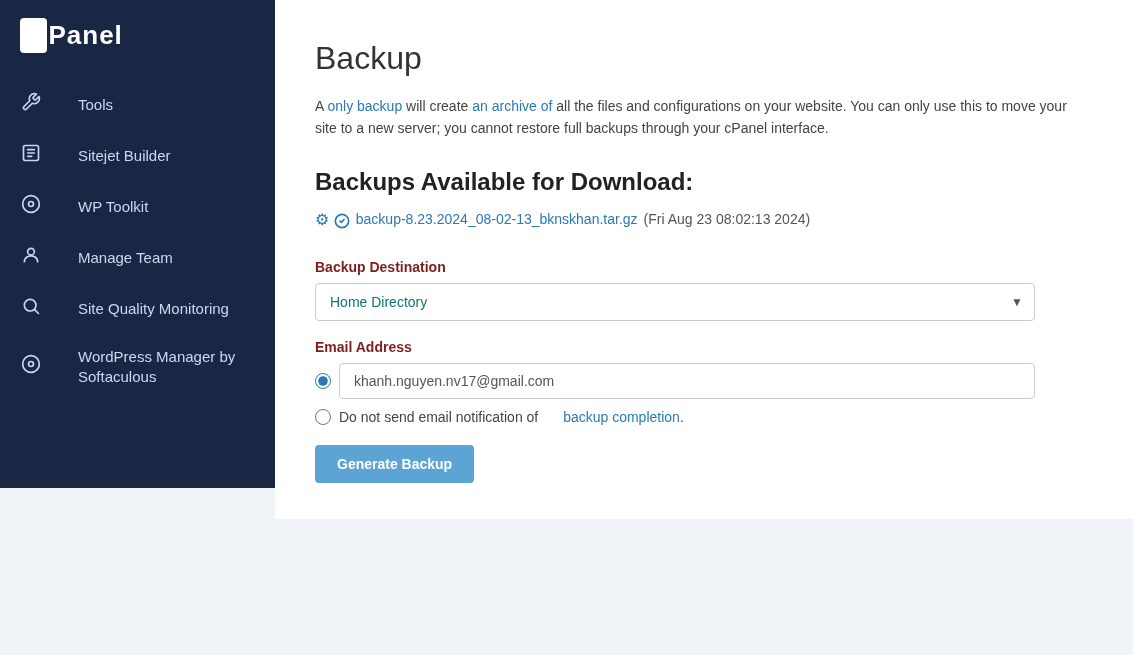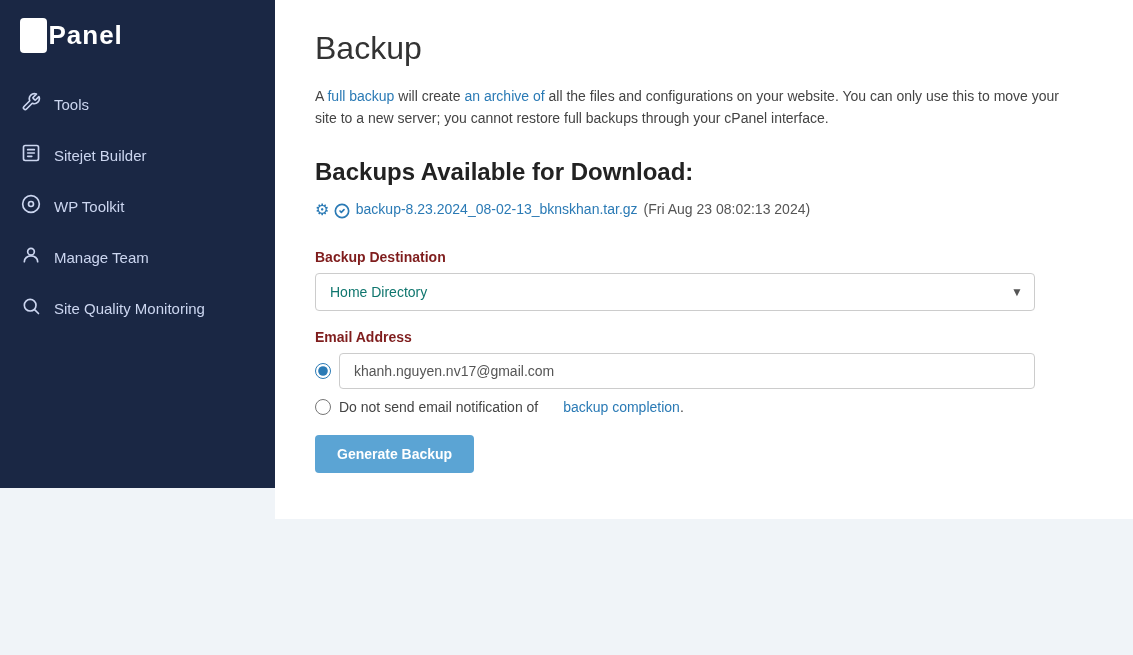--- a/index.html
+++ b/index.html
@@ -62,27 +62,28 @@
       gap: 12px;
     }
     .sidebar-nav li .nav-icon {
       font-size: 18px;
       width: 22px;
       text-align: center;
       flex-shrink: 0;
     }
     .sidebar-nav li .nav-label {
       line-height: 1.3;
+      margin-left: 24px;
     }
 
     
     .main {
       flex: 1;
       background: #fff;
-      padding: 30px 50px 40px 40px;
+      padding: 40px 50px 40px 40px;
       overflow-y: auto;
       height: 519px;
     }
 
     .page-title {
       font-size: 32px;
       font-weight: 400;
       color: #333;
       margin-bottom: 18px;
     }
@@ -275,28 +276,37 @@
     </li>
     <li>
       <span class="nav-icon">
         <svg width="20" height="20" viewBox="0 0 24 24" fill="none" stroke="#ccd6f0" stroke-width="2" stroke-linecap="round" stroke-linejoin="round">
           <circle cx="11" cy="11" r="7"></circle>
             <line x1="21" y1="21" x2="16.65" y2="16.65"></line>
         </svg>
       </span>
       <span class="nav-label">Site Quality Monitoring</span>
     </li>
+    <li>
+      <span class="nav-icon">
+        <svg width="20" height="20" viewBox="0 0 24 24" fill="none" stroke="#ccd6f0" stroke-width="2" stroke-linecap="round" stroke-linejoin="round">
+          <circle cx="12" cy="12" r="10"></circle>
+            <circle cx="12" cy="12" r="3"></circle>
+        </svg>
+      </span>
+      <span class="nav-label">WordPress Manager by Softaculous</span>
+    </li>
   </ul>
 </aside>
 
 <main class="main">
   <h1 class="page-title">Backup</h1>
 
   <p class="description">
-    A <a href="#">full backup</a> will create <a href="#">an archive of</a> all the files and configurations on your website. You can only use this to move your site to a new server; you cannot restore full backups through your cPanel interface.
+    A <a href="#">only backup</a> will create <a href="#">an archive of</a> all the files and configurations on your website. You can only use this to move your site to a new server; you cannot restore full backups through your cPanel interface.
   </p>
 
   <h2 class="section-title">Backups Available for Download:</h2>
 
   <div class="backup-link">
     <span class="check-icon">⚙
       <svg width="16" height="16" viewBox="0 0 24 24" style="vertical-align:middle;" fill="none" stroke="#2a7ab5" stroke-width="2.5" stroke-linecap="round" stroke-linejoin="round">
         <circle cx="12" cy="12" r="10"></circle>
           <polyline points="9 12 11 14 15 10"></polyline>
       </svg>

